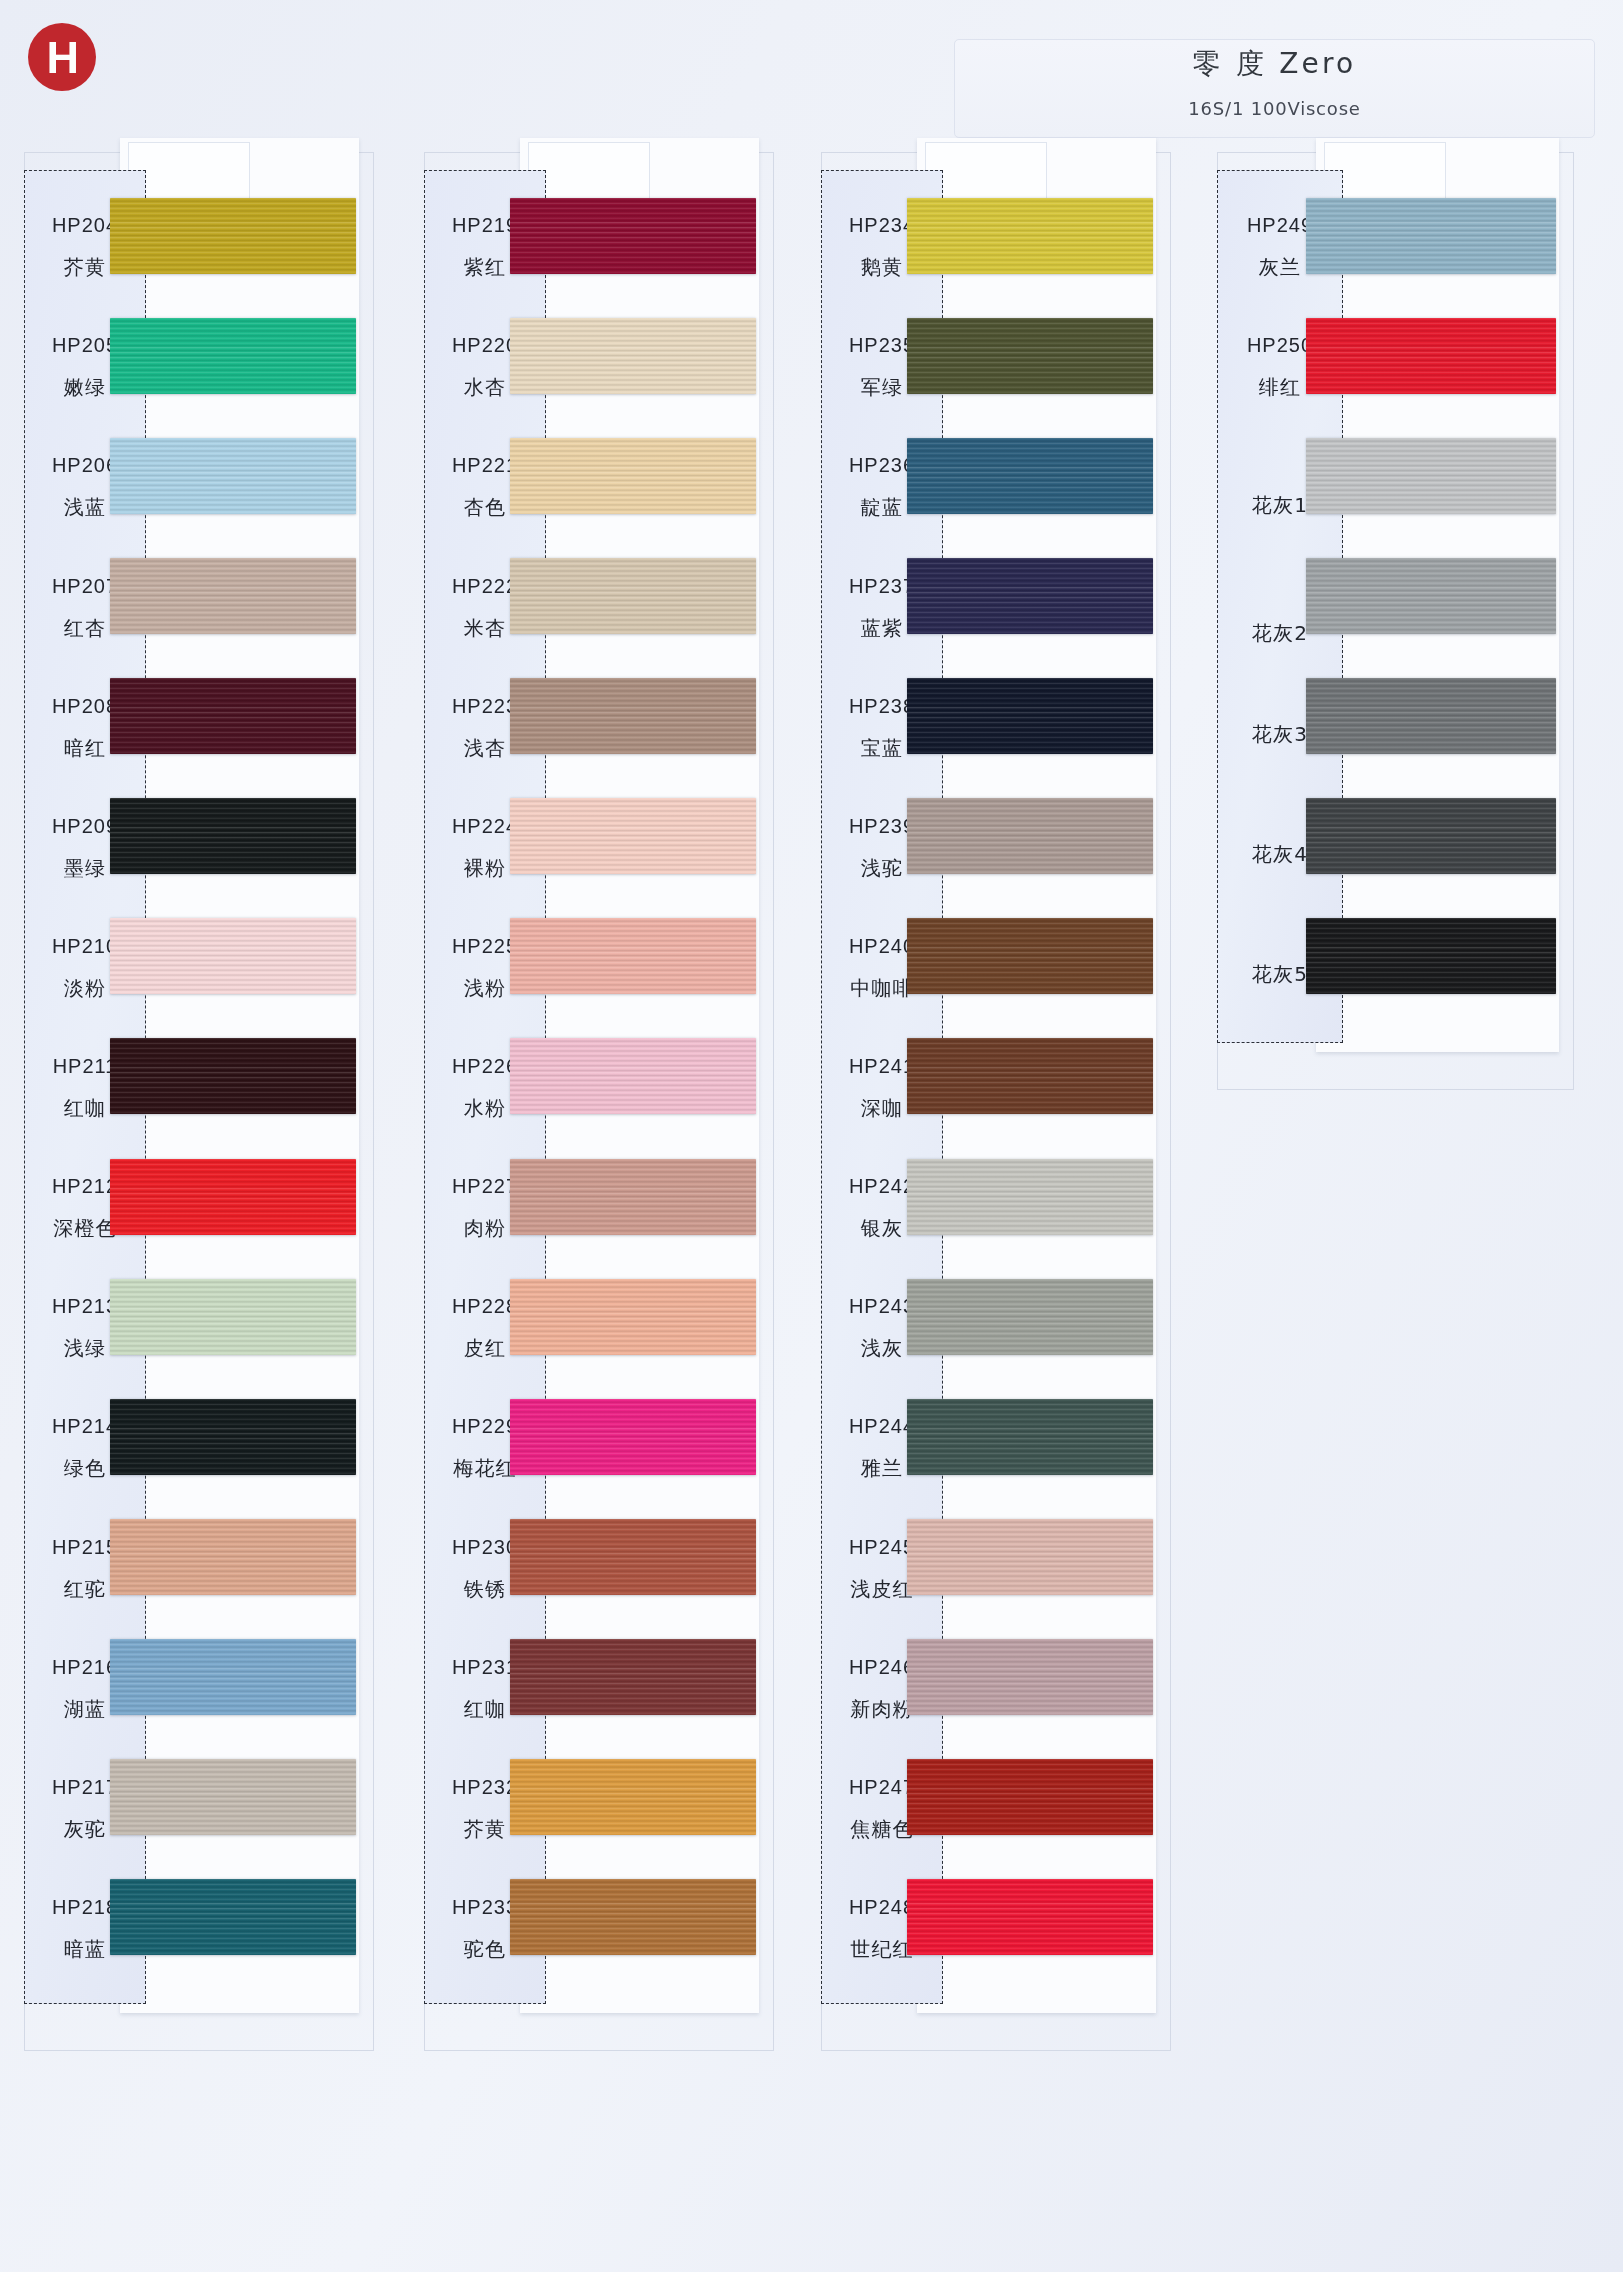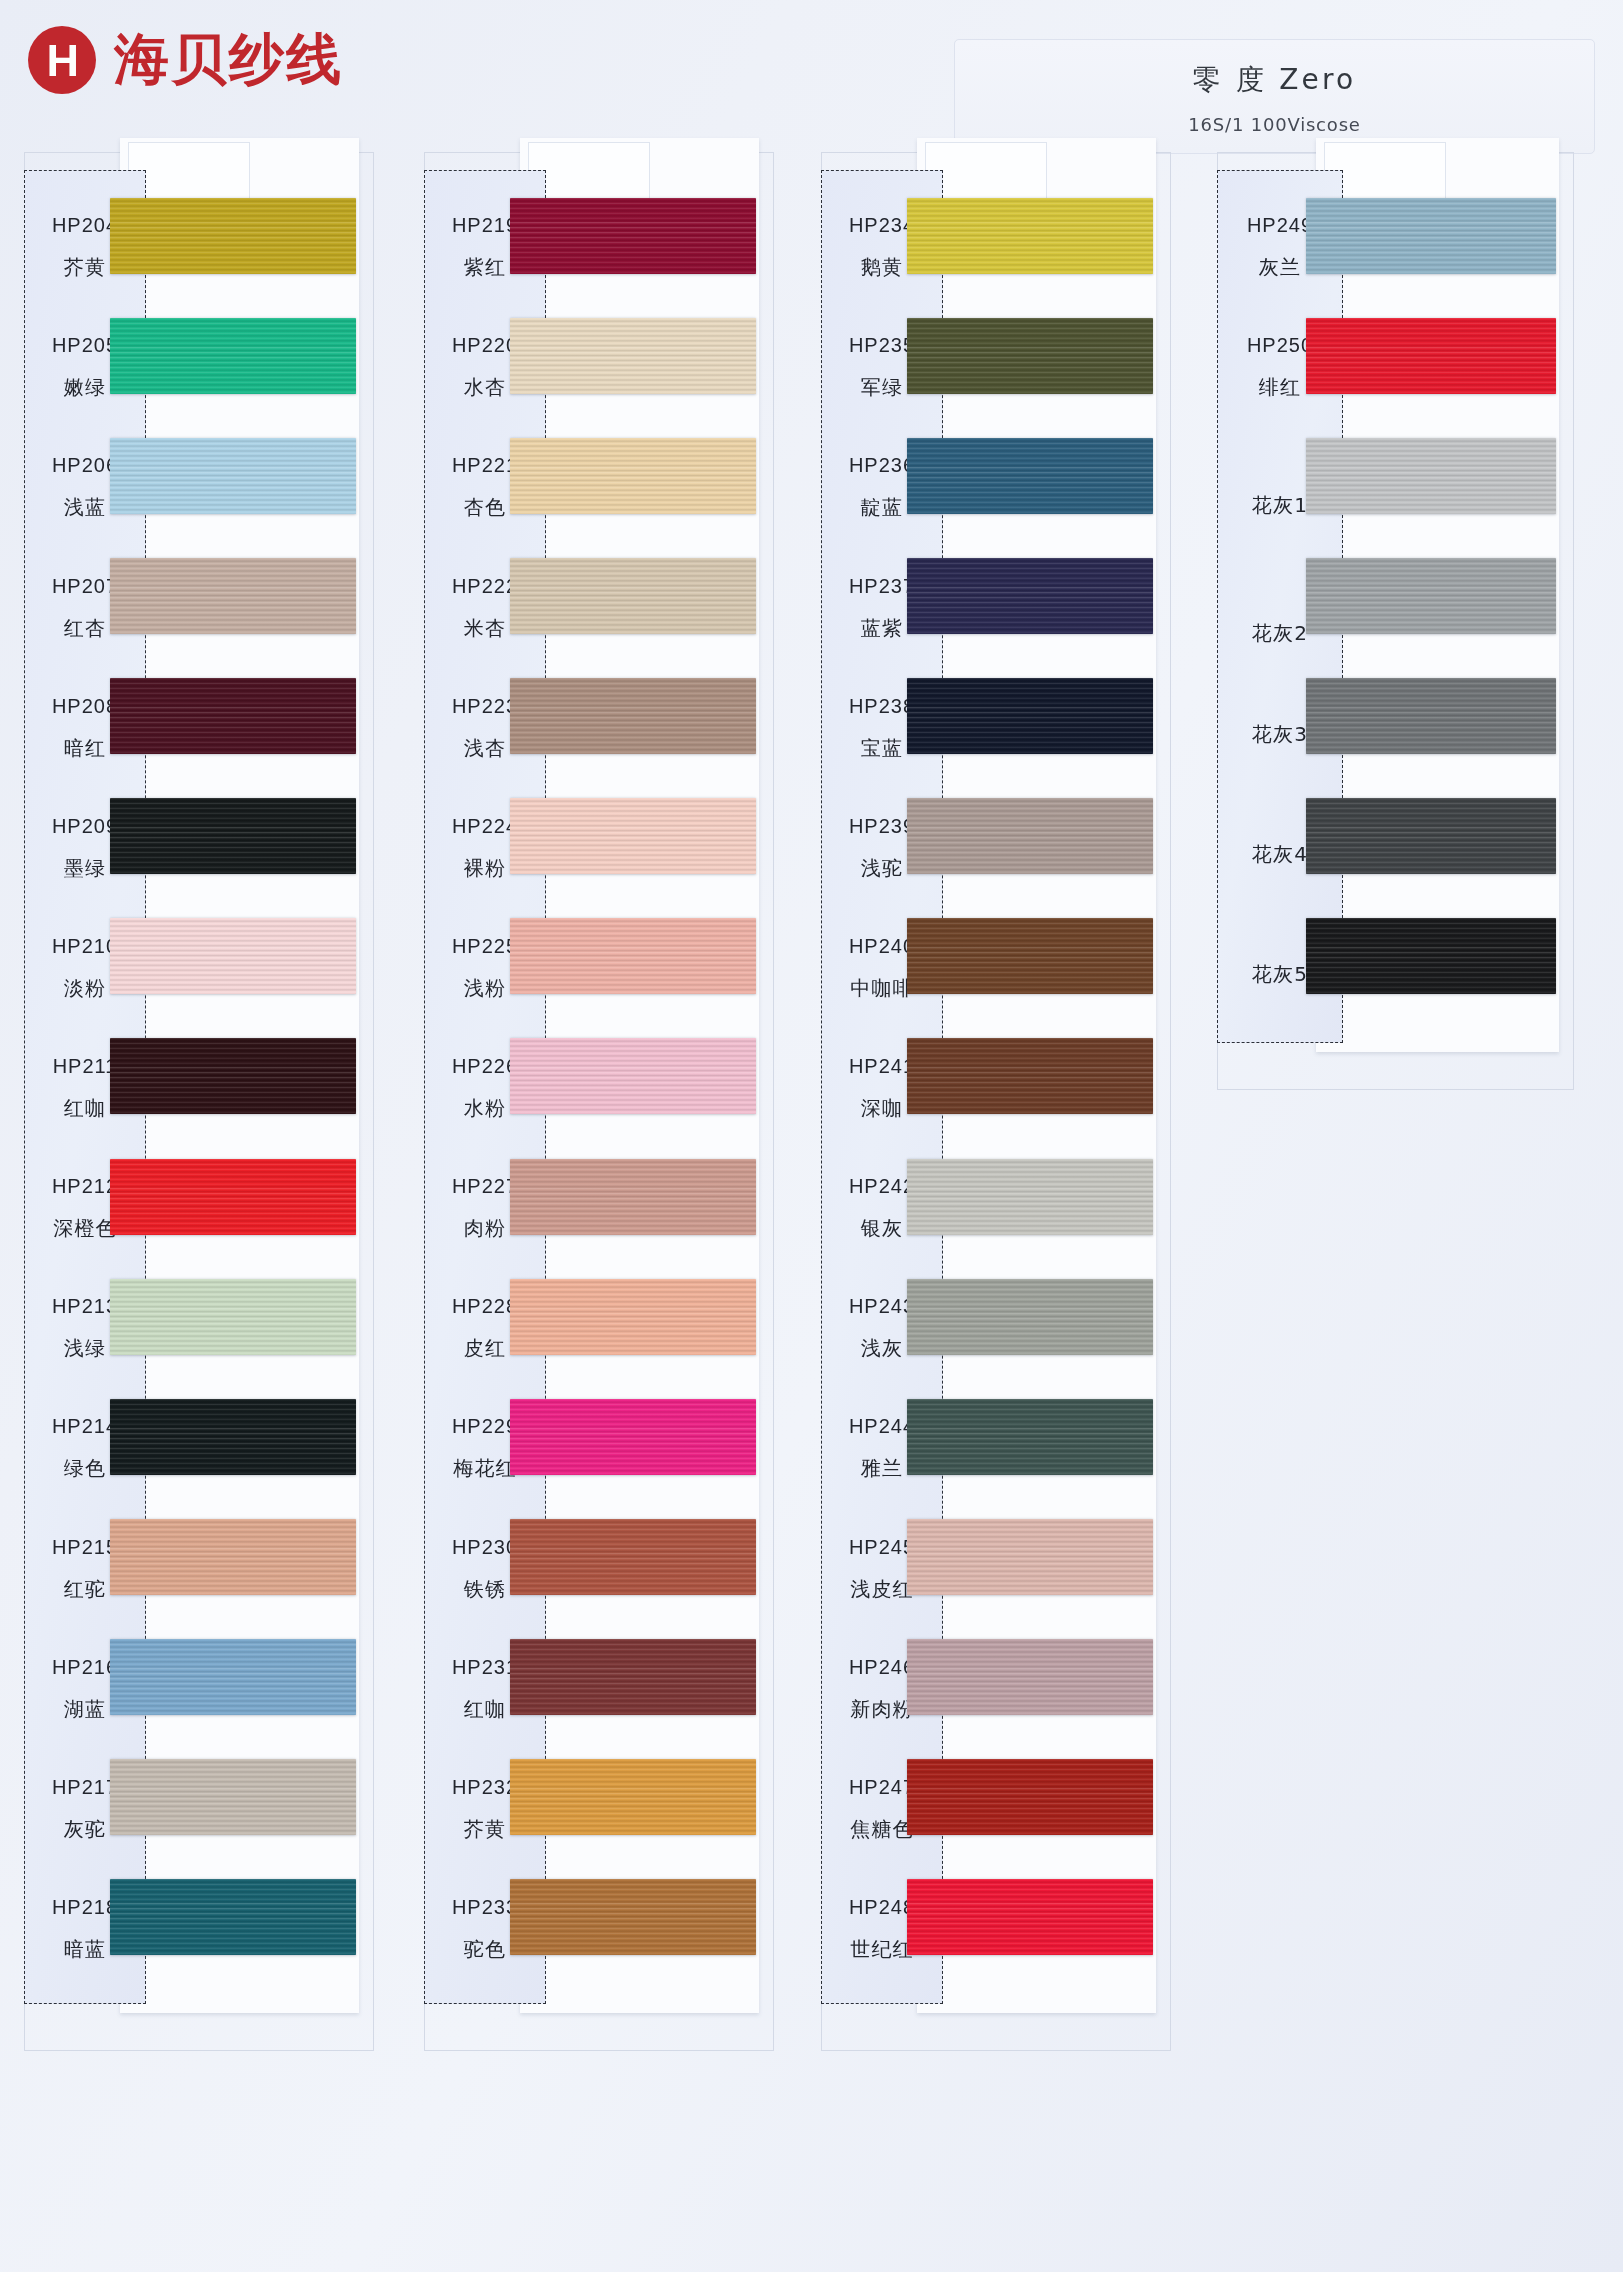--- a/index.html
+++ b/index.html
@@ -52,21 +52,21 @@
     letter-spacing: 2.4px;
     font-family: "DejaVu Sans", sans-serif;
     white-space: nowrap;
   }
 
   .spec-plate {
     position: absolute;
     left: 954px;
     top: 39px;
     width: 641px;
-    padding: 21px 0 18px;
+    padding: 5px 0 18px;
     background: linear-gradient(180deg, #f3f5fb 0%, #eef1f8 100%);
     border-radius: 4.9px;
     border: 0.8px solid #dde2ee;
     text-align: center;
     color: #3a3f4a;
   }
   .spec-title {
     font-size: 28px;
     letter-spacing: 3.2px;
     color: #33383f;
@@ -171,21 +171,20 @@
     border: 0.8px solid #d3d9e6;
   }
 </style>
 </head>
 <body>
 
 <div class="paper"></div>
 
 <div class="brand">
   <div class="brand-mark">H</div>
-  <div class="brand-name">海贝纱线</div>
 </div>
 
 <div class="spec-plate">
   <div class="spec-title">零 度 Zero</div>
   <div class="spec-line">16S/1  100Viscose</div>
 </div>
 
 <div class="board" id="board">
     <div class="column" style="left: 24px;">
       <div class="col-frame" style="left: 0px; top: -18px; width: 350px; height: 1899px;"></div>

